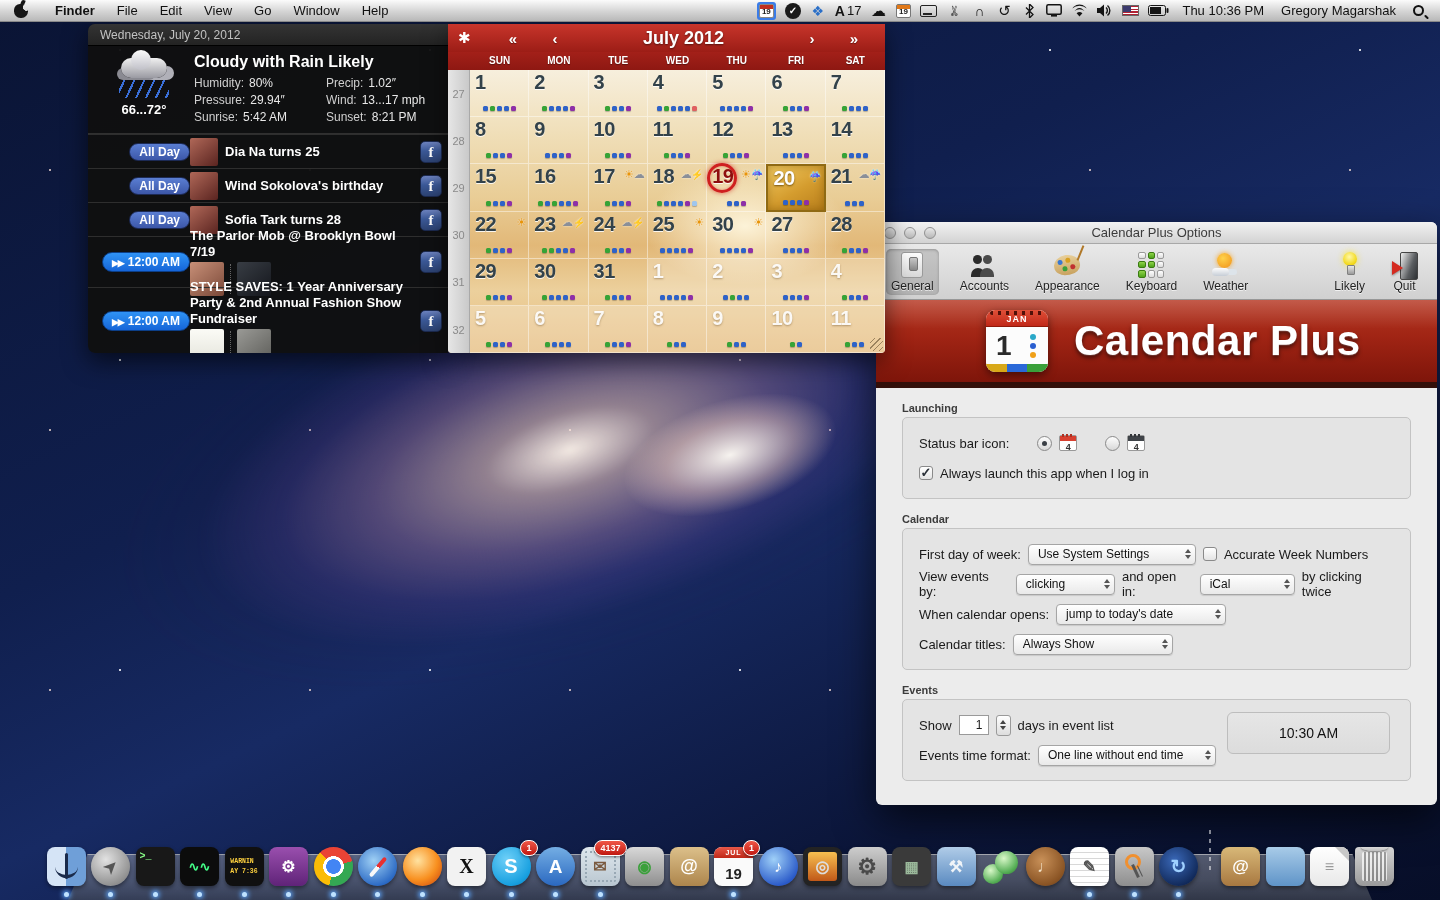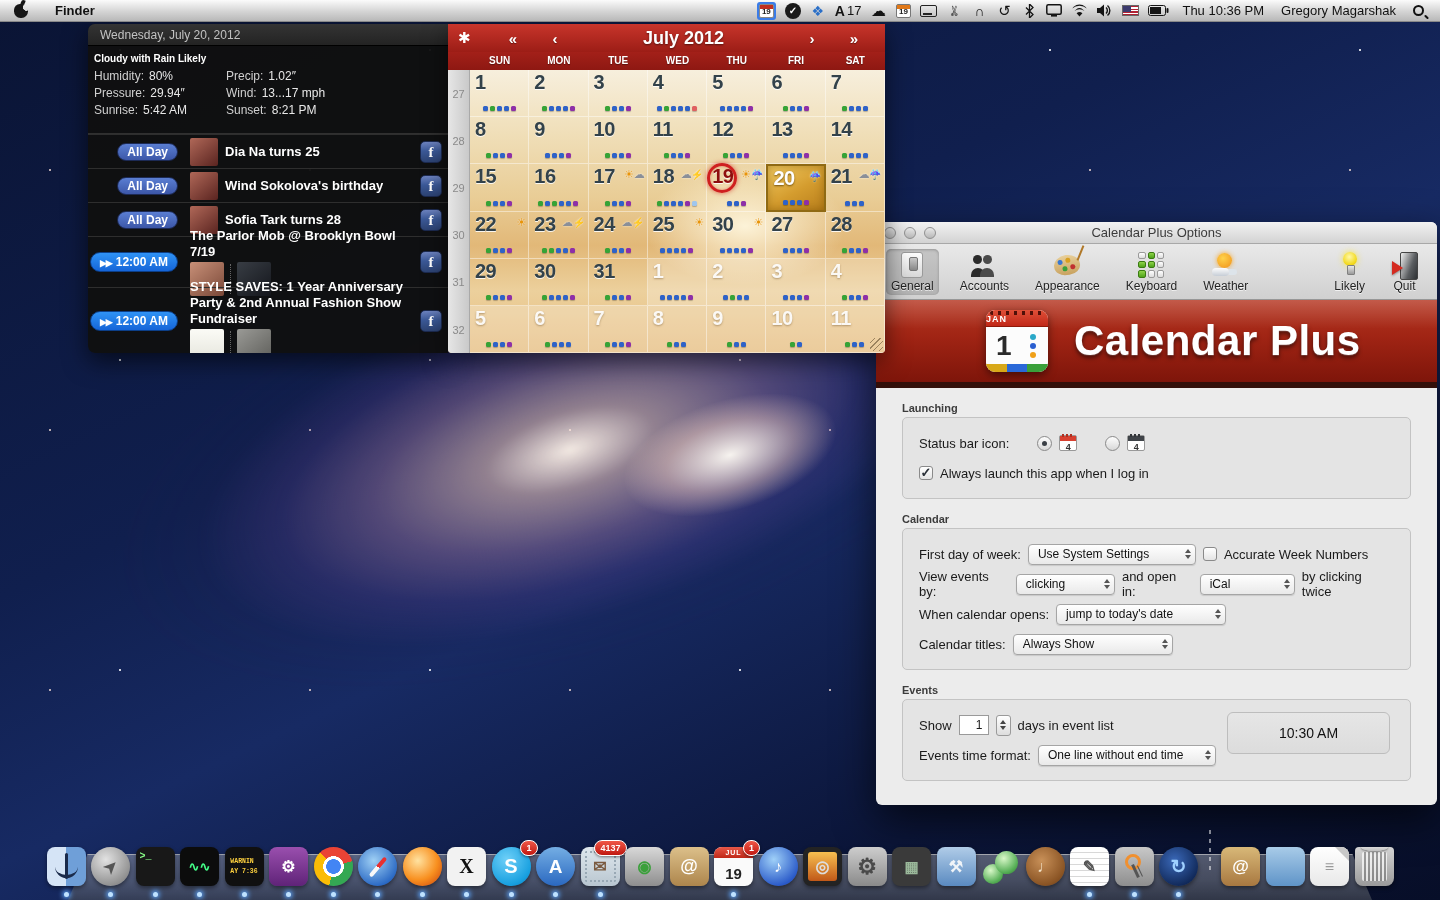--- a/index.html
+++ b/index.html
@@ -77,28 +77,28 @@
   .wx-left { width:100px; display:flex; flex-direction:column; align-items:center; }
   .wx-icon { width:58px; height:44px; position:relative; margin-top:4px; }
   .wx-cloud { position:absolute; left:6px; top:2px; width:46px; height:20px; border-radius:12px;
     background:linear-gradient(#f0f0f0,#9a9aa2); box-shadow:-8px 6px 0 -4px #8a8a92, 10px 5px 0 -3px #b0b0b8; }
   .wx-cloud::before { content:""; position:absolute; left:10px; top:-8px; width:20px; height:20px; border-radius:50%;
     background:linear-gradient(#fbfbfb,#c0c0c8); }
   .wx-rain { position:absolute; left:4px; top:24px; width:50px; height:18px;
     background:repeating-linear-gradient(115deg, transparent 0 4px, #3a6fd8 4px 6px, transparent 6px 9px); }
   .wx-temp { font-weight:bold; font-size:13px; margin-top:2px; }
   .wx-right { flex:1; font-size:12px; }
-  .wx-title { font-weight:bold; font-size:10px; margin:1px 0 4px; }
+  .wx-title { font-weight:bold; font-size:16px; margin:1px 0 4px; }
   .wx-row { display:flex; line-height:17px; color:#e8e8e8; }
   .wx-row .lab { color:#d0d0d0; }
   .wx-pair1 { width:132px; display:flex; gap:5px; }
   .wx-pair2 { display:flex; gap:5px; }
   .ev-row { display:flex; align-items:center; border-top:1px solid #2e2e2e; padding:0 6px; position:relative; }
   .ev-row.h34 { height:34px; } .ev-row.h51 { height:51px; } .ev-row.h66 { height:66px; }
-  .ev-time { width:96px; display:flex; justify-content:flex-end; padding-right:12px; flex:none; }
+  .ev-time { width:96px; display:flex; justify-content:flex-end; padding-right:0; flex:none; }
   .pill { background:linear-gradient(#5a7ed2,#3c57a8); border:1px solid #1c2a55; border-radius:9px;
     font-size:12px; font-weight:bold; padding:1px 9px; white-space:nowrap; }
   .pill.time { background:linear-gradient(#2f93f5,#1565d8); border-color:#0c3f88; border-radius:11px; padding:2px 9px; }
   .pill .arr { font-size:9px; margin-right:4px; letter-spacing:-1px; }
   .ev-main { flex:1; display:flex; align-items:center; gap:7px; min-width:0; }
   .ev-main.col { flex-direction:column; align-items:flex-start; gap:2px; justify-content:center; }
   .thumb { width:28px; height:28px; border-radius:2px; flex:none; background:linear-gradient(140deg,#b06858,#5a2420); }
   .ev-row:nth-child(4) .thumb { background:linear-gradient(140deg,#703030,#151018); }
   .ev-row:nth-child(5) .thumb { background:linear-gradient(140deg,#4a6040,#182012); }
   .thumbs { display:flex; gap:3px; align-items:center; }
@@ -203,21 +203,21 @@
     background:linear-gradient(110deg,#f0f0f0,#5a5d60 60%,#2e3134); border:1px solid #444; border-radius:2px; }
   .ico-quit::after { content:""; position:absolute; left:0; top:9px; width:0; height:0;
     border:7px solid transparent; border-left:11px solid #d42a20; filter:drop-shadow(0 1px 1px rgba(0,0,0,.4)); }
   
   .ow-banner { height:88px; position:relative; display:flex; align-items:center;
     background:linear-gradient(#b63722 0%, #a02414 45%, #7e150a 100%); border-bottom:6px solid #33100a; }
   .ow-banner::before { content:""; position:absolute; inset:0; background:linear-gradient(rgba(255,255,255,.18), transparent 35%); }
   .app-badge { width:62px; height:62px; margin-left:110px; background:#fcfcfc; border-radius:9px; position:relative;
     box-shadow:0 3px 8px rgba(0,0,0,.5); flex:none; overflow:hidden; }
   .app-badge .jan { position:absolute; top:0; left:0; right:0; height:17px; background:linear-gradient(#e05038,#c02818);
-    color:#fff; font-size:9px; font-weight:bold; line-height:19px; letter-spacing:1px;
+    color:#fff; font-size:9px; font-weight:bold; text-align:center; line-height:19px; letter-spacing:1px;
     border-bottom:1px solid #901808; }
   .app-badge .jan::before { content:""; position:absolute; top:1px; left:4px; right:4px; height:4px;
     background:repeating-linear-gradient(90deg,#501008 0 3px, transparent 3px 8px); border-radius:2px; }
   .app-badge .one { position:absolute; left:10px; top:20px; font-size:28px; font-weight:bold; color:#2a2a2a; }
   .app-badge .dotcol { position:absolute; right:12px; top:24px; display:flex; flex-direction:column; gap:3px; }
   .app-badge .dotcol i { width:6px; height:6px; border-radius:50%; }
   .app-badge .stripes { position:absolute; bottom:0; left:0; right:0; height:8px; display:flex; }
   .app-badge .stripes i { flex:1; }
   .banner-title { color:#fff; font-size:42px; font-weight:bold; margin-left:26px;
     text-shadow:0 3px 4px rgba(0,0,0,.55), 0 1px 0 rgba(255,255,255,.25); letter-spacing:0.5px; }
@@ -354,20 +354,28 @@
 </head>
 <body>
 
 <div class="stars"></div>
 <div class="galaxy"></div>
 <div class="galaxy-core"></div>
 
 <div id="menubar">
   <span class="apple"></span>
   <span class="mi app">Finder</span>
+  <span id="menu-items" style="display:flex;">
+      <span class="mi">File</span>
+      <span class="mi">Edit</span>
+      <span class="mi">View</span>
+      <span class="mi">Go</span>
+      <span class="mi">Window</span>
+      <span class="mi">Help</span>
+    </span>
   <span id="mb-right">
       <span class="sti st-calblue">
         <span class="mini-cal">19</span>
       </span>
       <span class="sti st-check">✓</span>
       <span class="sti st-dropbox">❖</span>
       <span class="sti st-a17">
         <b>A</b>
         <span>17</span>
       </span>
@@ -592,20 +600,27 @@
         </span>
       </div>
       <div class="time-btn">10:30 AM</div>
     </div>
   </div>
 </div>
 
 <div id="events-panel">
   <div class="ep-head">Wednesday, July 20, 2012</div>
   <div class="wx">
+    <div class="wx-left">
+      <div class="wx-icon">
+        <div class="wx-cloud"></div>
+          <div class="wx-rain"></div>
+      </div>
+      <div class="wx-temp">66...72°</div>
+    </div>
     <div class="wx-right">
       <div class="wx-title">Cloudy with Rain Likely</div>
       <div id="wx-rows">
           <div class="wx-row">
             <span class="wx-pair1">
               <span class="lab">Humidity:</span>
               <span>80%</span>
             </span>
             <span class="wx-pair2">
               <span class="lab">Precip:</span>

